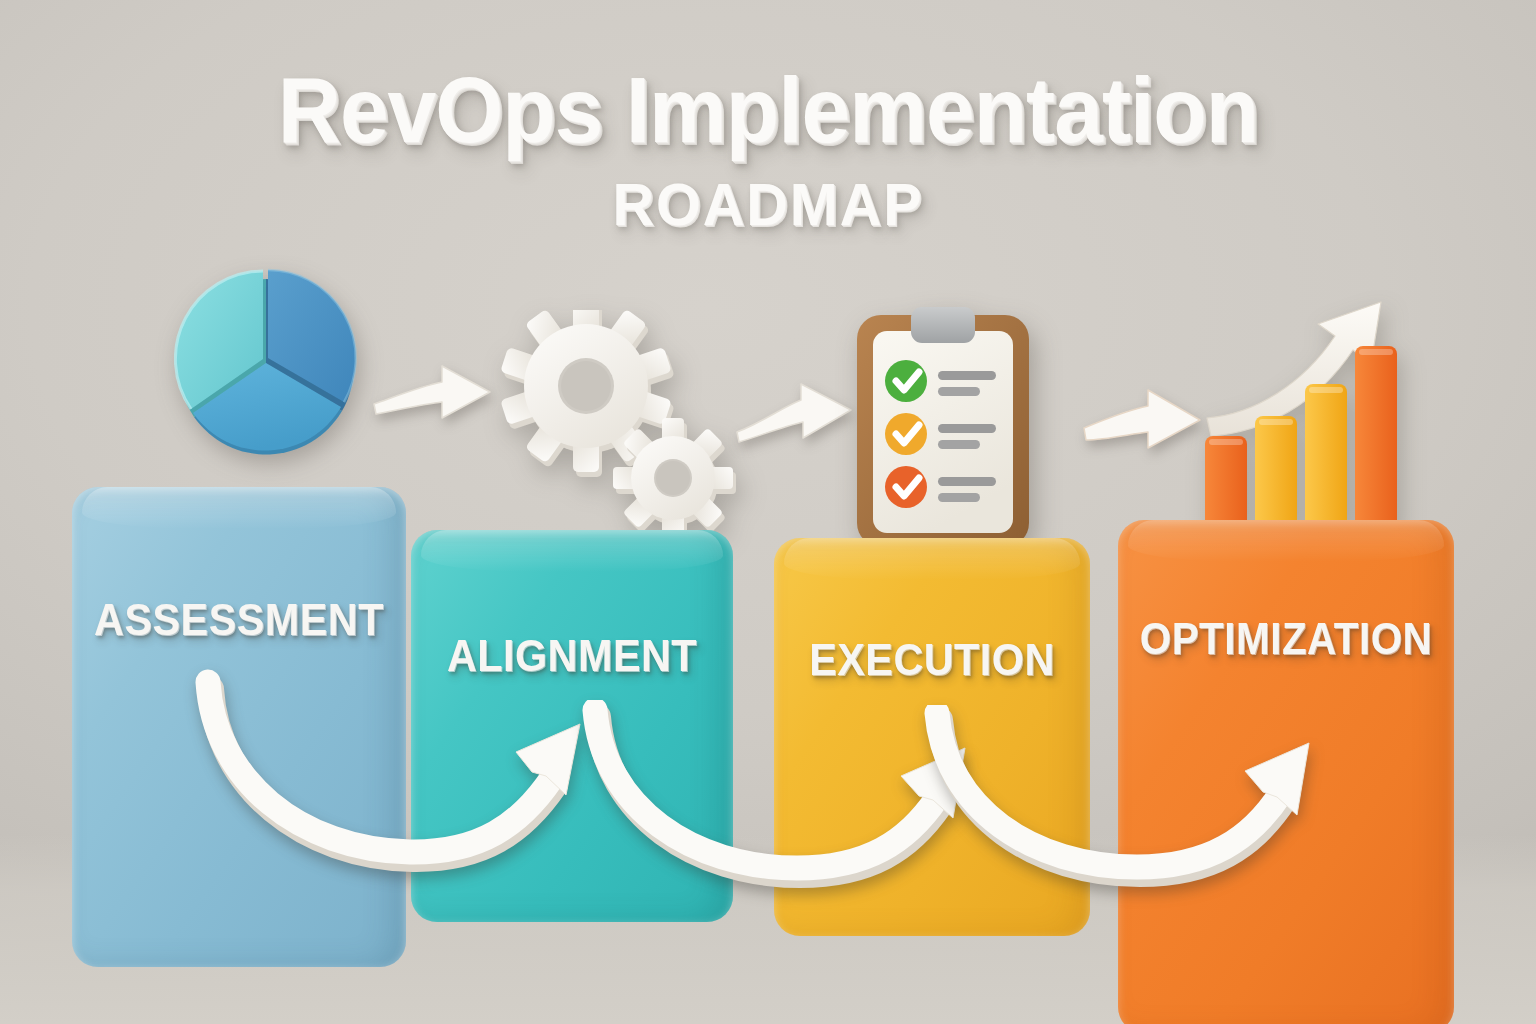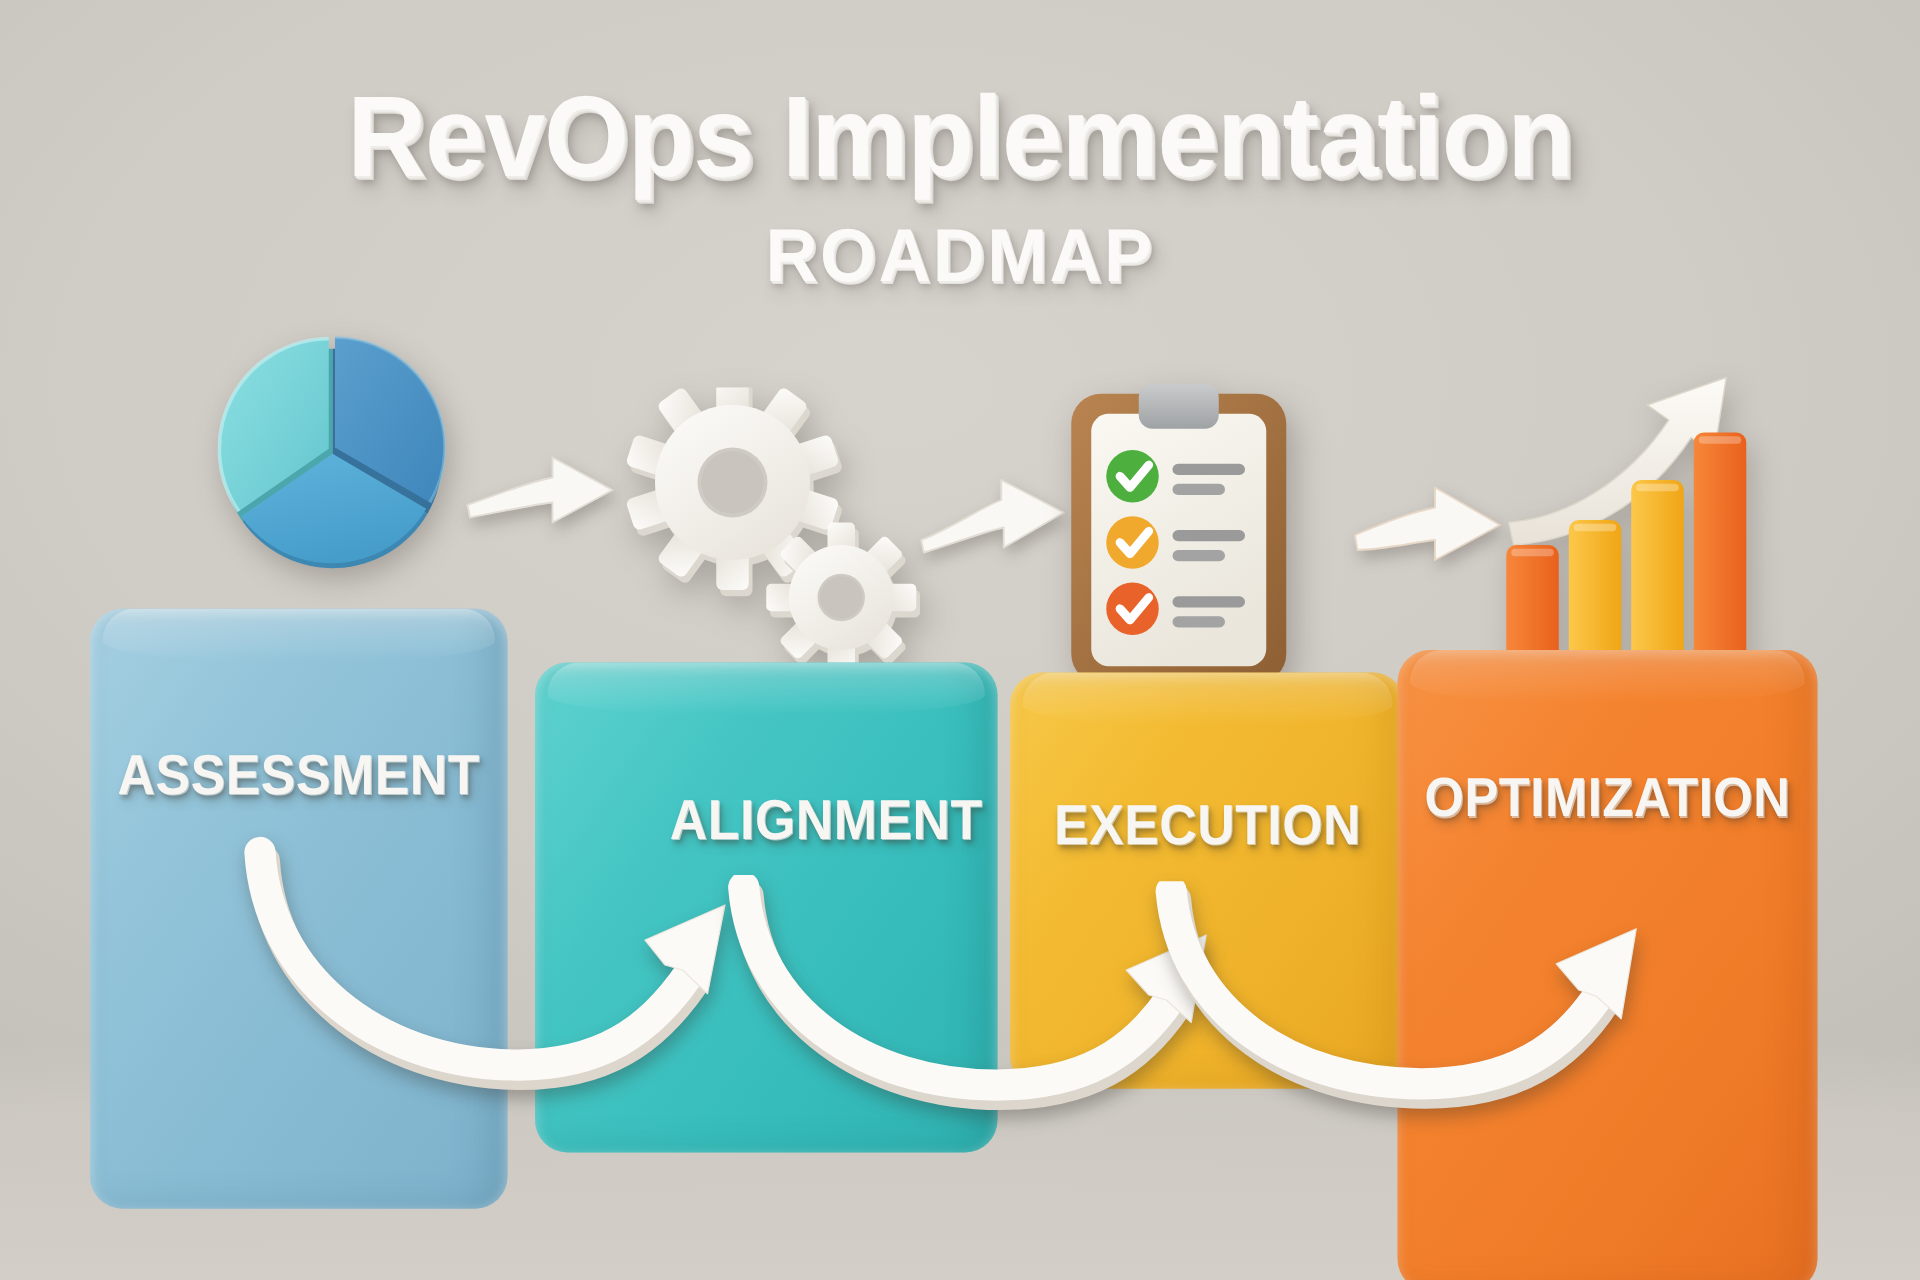--- a/index.html
+++ b/index.html
@@ -390,30 +390,30 @@
   <div class="block-shadow" style="left:70px; top:905px; width:330px; height:36px;"></div>
   <div id="block-assessment" class="block" style="left:72px; top:487px; width:334px; height:480px;">
     <div class="block-side"></div>
     <div class="block-face">
       <div class="block-topedge"></div>
     </div>
     <div class="block-label" style="top:107px; font-size:45px;">ASSESSMENT</div>
   </div>
 
   <div class="block-shadow" style="left:430px; top:920px; width:315px; height:34px;"></div>
-  <div id="block-alignment" class="block" style="left:428px; top:530px; width:322px; height:392px;padding-left:48px;">
+  <div id="block-alignment" class="block" style="left:411px; top:530px; width:322px; height:392px;">
     <div class="block-side"></div>
     <div class="block-face">
       <div class="block-topedge"></div>
     </div>
     <div class="block-label" style="top:100px; font-size:45px;">ALIGNMENT</div>
   </div>
 
   <div class="block-shadow" style="left:775px; top:925px; width:310px; height:34px;"></div>
-  <div id="block-execution" class="block" style="left:774px; top:538px; width:316px; height:333px;margin-left:34px;">
+  <div id="block-execution" class="block" style="left:774px; top:538px; width:316px; height:398px;">
     <div class="block-side"></div>
     <div class="block-face">
       <div class="block-topedge"></div>
     </div>
     <div class="block-label" style="top:96px; font-size:45px;">EXECUTION</div>
   </div>
 
   <div class="block-shadow" style="left:1120px; top:935px; width:330px; height:34px;"></div>
   <div id="block-optimization" class="block" style="left:1118px; top:520px; width:336px; height:513px;">
     <div class="block-side"></div>

